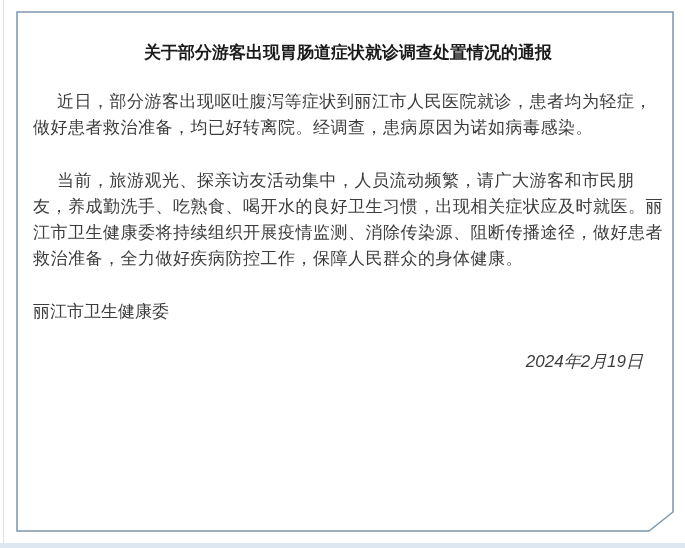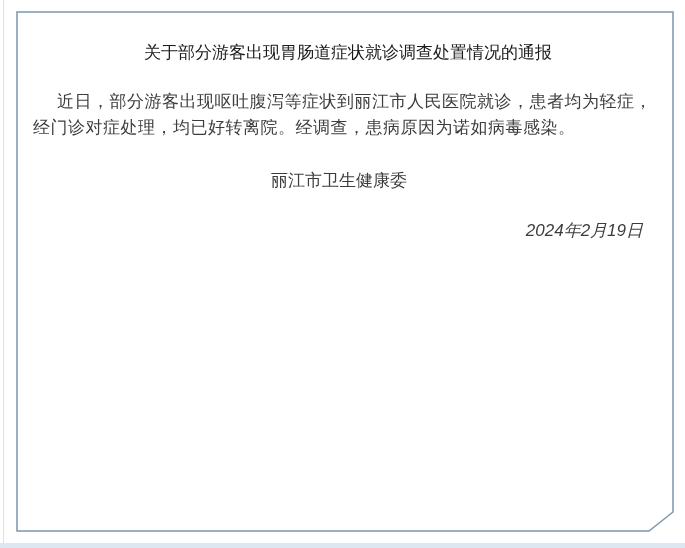--- a/index.html
+++ b/index.html
@@ -29,32 +29,32 @@
     left: 33px;
     top: 40px;
     width: 630px;
     color: var(--body_text, #3c3c3c);
     font-size: 17px;
     line-height: 26px;
   }
   .title {
     text-align: center;
     font-size: 17px;
-    font-weight: normal;
+    font-weight: bold;
     color: var(--title_text, #1a1a1a);
     line-height: 26px;
     margin: 0 0 23px 0;
   }
   .para {
     text-indent: 24px;
     margin: 0 0 27px 0;
     letter-spacing: 0.5px;
   }
   .signature {
-    text-align: center;
+    text-align: left;
     padding-right: 18px;
     margin-top: 4px;
   }
   .pub-date {
     text-align: right;
     padding-right: 20px;
     margin-top: 24px;
     font-style: italic;
   }
   .bottom-strip {
@@ -68,18 +68,19 @@
 <body>
 
 <div class="page-left-edge"></div>
 
 <svg class="frame-svg" viewBox="0 0 685 548" xmlns="http://www.w3.org/2000/svg">
   <polygon points="17,12 673,12 673,512 649,531 17,531" fill="none" stroke="#7e97ad" stroke-width="1.5"></polygon>
 </svg>
 
 <div class="content">
   <h1 class="title">关于部分游客出现胃肠道症状就诊调查处置情况的通报</h1>
-  <p class="para">近日，部分游客出现呕吐腹泻等症状到丽江市人民医院就诊，患者均为轻症，经门诊对症处理，均已好转离院。经调查，患病原因为诺如病毒感染。</p>
+  <p class="para">近日，部分游客出现呕吐腹泻等症状到丽江市人民医院就诊，患者均为轻症，做好患者救治准备，均已好转离院。经调查，患病原因为诺如病毒感染。</p>
+  <p class="para">当前，旅游观光、探亲访友活动集中，人员流动频繁，请广大游客和市民朋友，养成勤洗手、吃熟食、喝开水的良好卫生习惯，出现相关症状应及时就医。丽江市卫生健康委将持续组织开展疫情监测、消除传染源、阻断传播途径，做好患者救治准备，全力做好疾病防控工作，保障人民群众的身体健康。</p>
   <div class="signature">丽江市卫生健康委</div>
   <div class="pub-date">2024年2月19日</div>
 </div>
 
 <div class="bottom-strip"></div>
 
 </body></html>

